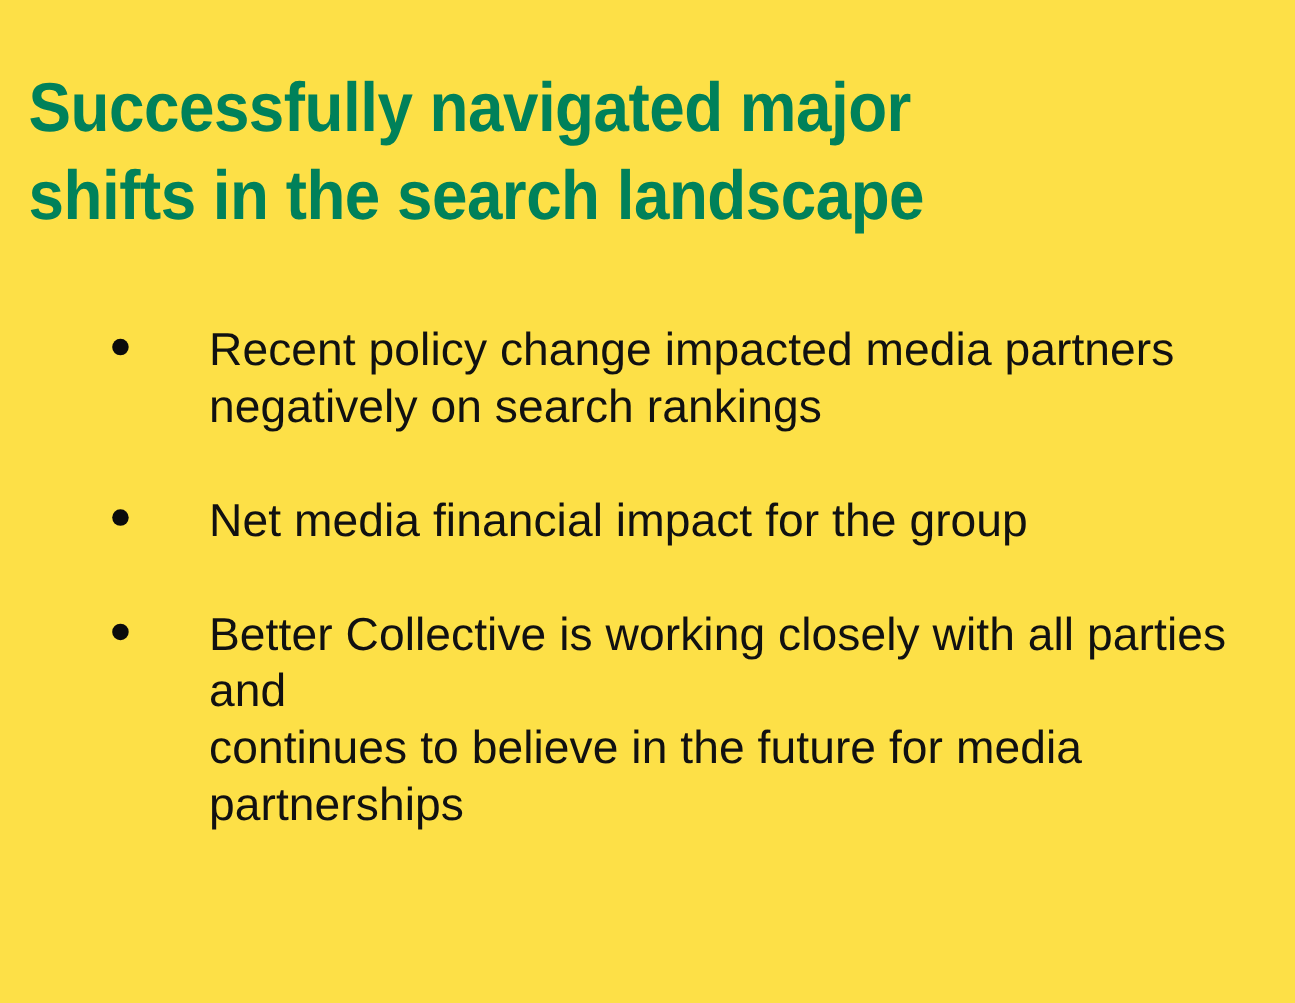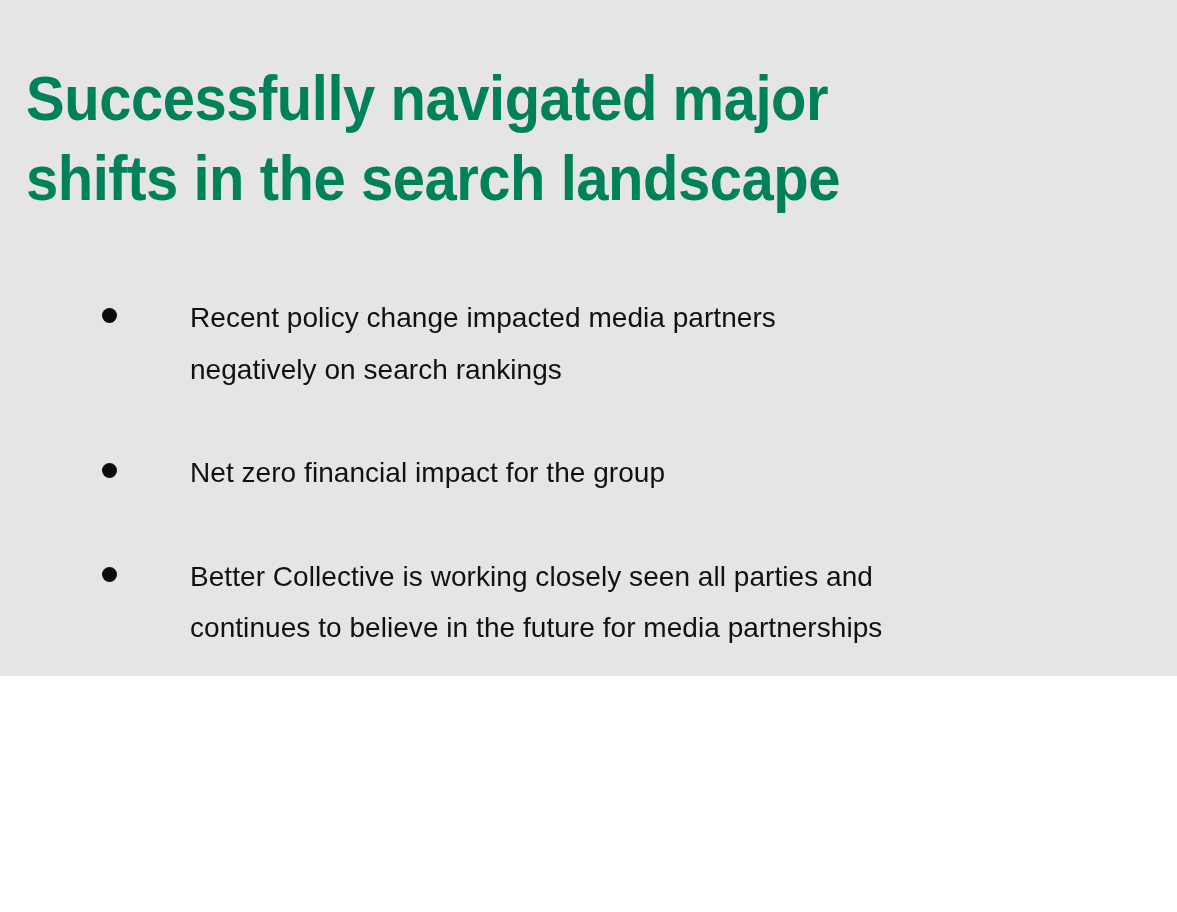--- a/index.html
+++ b/index.html
@@ -4,22 +4,22 @@
 <style>
   html, body {
     margin: 0;
     padding: 0;
     background: #ffffff;
   }
 
   .slide {
     position: relative;
     width: 1177px;
-    height: 676px;
-    background: #e5e5e5;
+    height: 912px;
+    background: #fde047;
     overflow: hidden;
     font-family: "Liberation Sans", sans-serif;
     -webkit-font-smoothing: antialiased;
   }
 
   
   .slide-title {
     position: absolute;
     left: 26px;
     top: 16px;
@@ -65,21 +65,21 @@
     height: 15px;
     background: #0b0b0b;
     border-radius: 50%;
   }
 
   .bullet-text {
     display: block;
     color: #111111;
     font-family: "Liberation Sans", sans-serif;
     font-weight: 400;
-    font-size: 28px;
+    font-size: 42px;
     line-height: 51.5px;
     letter-spacing: 0.05px;
     white-space: pre-line;
   }
 </style>
 </head>
 <body>
 
 <div class="slide">
 
@@ -90,24 +90,24 @@
 
     <li class="bullet-item">
       <span class="bullet-marker"></span>
       <span class="bullet-text">Recent policy change impacted media partners
 negatively on search rankings</span>
     </li>
 
 
     <li class="bullet-item">
       <span class="bullet-marker"></span>
-      <span class="bullet-text">Net zero financial impact for the group</span>
+      <span class="bullet-text">Net media financial impact for the group</span>
     </li>
 
     <li class="bullet-item">
       <span class="bullet-marker"></span>
-      <span class="bullet-text">Better Collective is working closely seen all parties and
+      <span class="bullet-text">Better Collective is working closely with all parties and
 continues to believe in the future for media partnerships</span>
     </li>
 
   </ul>
 
 </div>
 
 </body></html>

